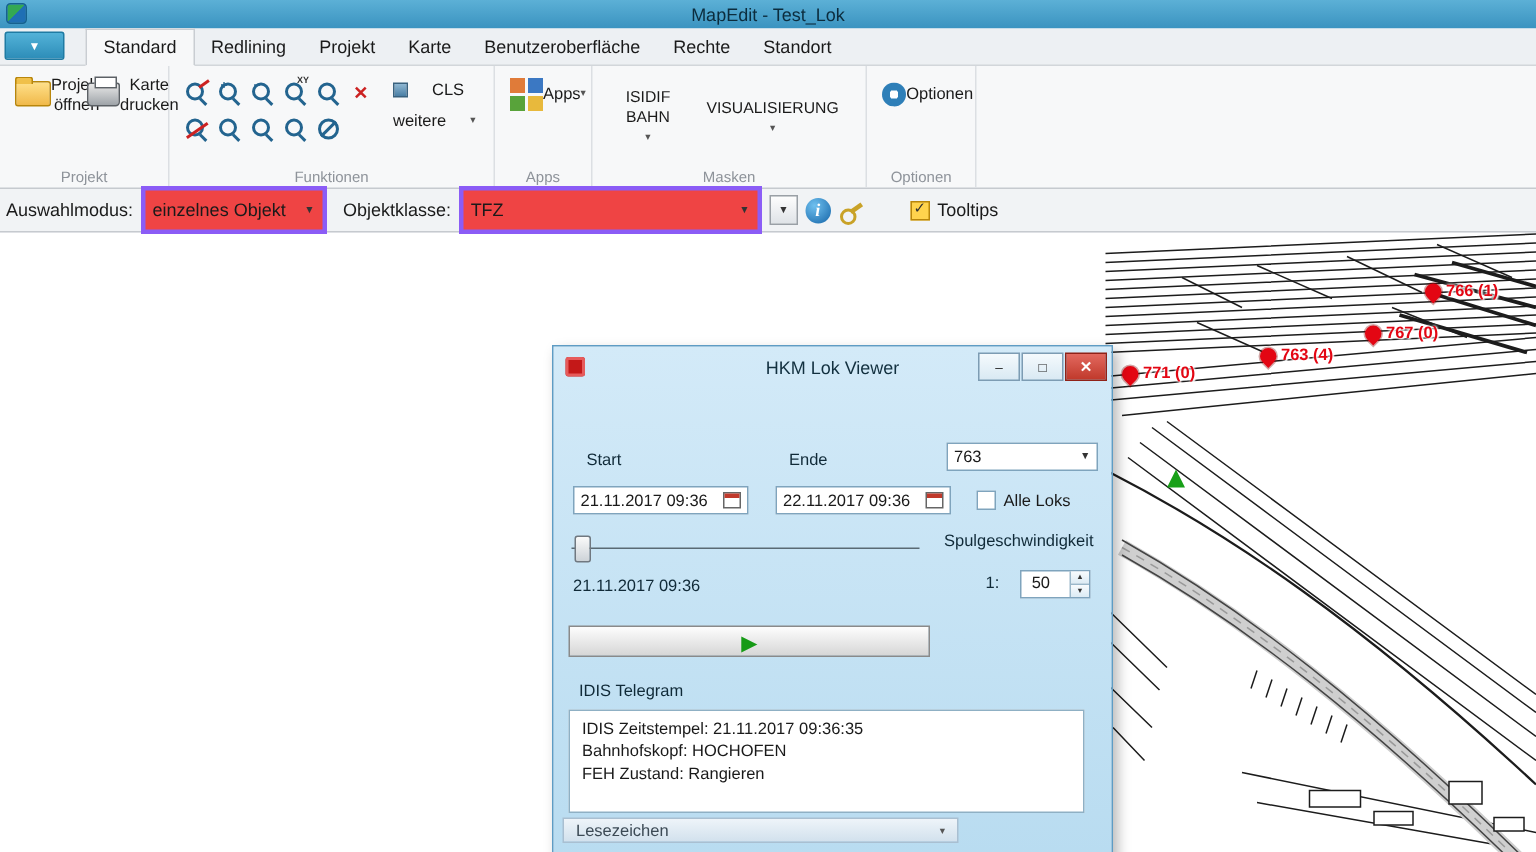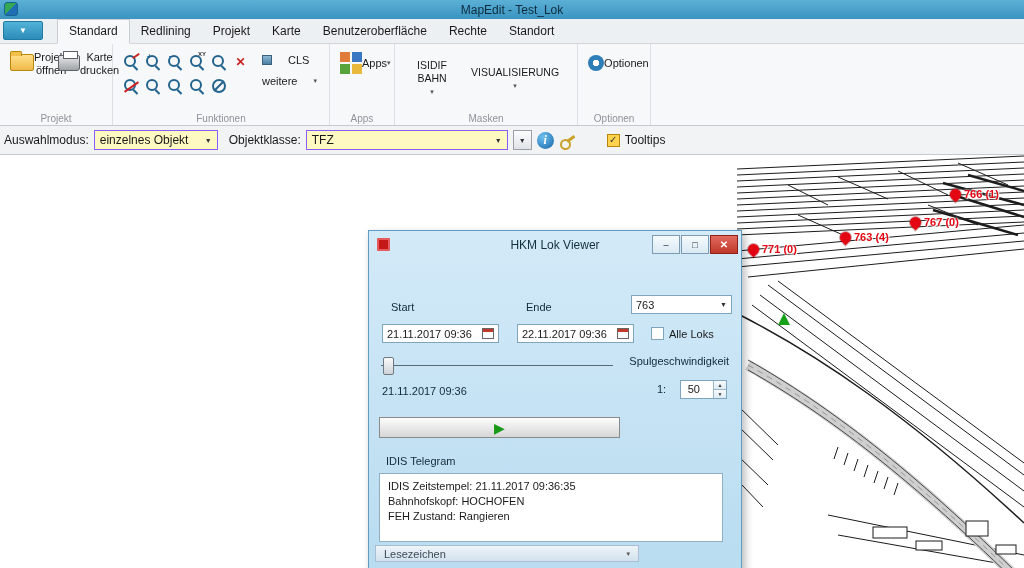--- a/index.html
+++ b/index.html
@@ -70,21 +70,21 @@
   .gridicon i { width:10px; height:10px; display:block; }
   .gearicon { width:16px; height:16px; border-radius:50%; border:2px dotted #2e7fb8;
     background: radial-gradient(circle, #fff 0 3px, #2e7fb8 3px); }
   .maskbtn { display:flex; flex-direction:column; align-items:center; justify-content:center; gap:4px;
     height:62px; padding:4px 9px; font-size:10.5px; text-align:center; line-height:1.2; border:1px solid transparent; }
 
   
   .cmdbar { position:absolute; left:0; top:126px; width:1024px; height:29px; background:#f1f3f5;
     border-bottom:1px solid #c6cacf; display:flex; align-items:center; gap:5px; padding:0 4px; }
   .cmdlabel { font-size:12px; white-space:nowrap; }
-  .combo { background:#fef9c3; border:1px solid #8b5cf6; height:20px; display:flex; align-items:center;
+  .combo { background:#ef4444; border:3px solid #8b5cf6; height:32px; display:flex; align-items:center;
     padding:0 5px; font-size:12px; }
   .combo .arr { margin-left:auto; font-size:7px; color:#333; padding-left:6px; }
   .tbtn { width:19px; height:20px; background:linear-gradient(#fdfdfd,#dfe3e7); border:1px solid #9aa0a6;
     display:flex; align-items:center; justify-content:center; font-size:7px; color:#333; }
   .infoicon { width:17px; height:17px; border-radius:50%; background:radial-gradient(circle at 35% 30%, #6fc0ef, #1565a8);
     color:#fff; font-family:"Liberation Serif", serif; font-style:italic; font-weight:bold; font-size:12px;
     display:flex; align-items:center; justify-content:center; }
   .keyicon { width:17px; height:17px; position:relative; }
   .keyicon::before { content:""; position:absolute; left:1px; top:7px; width:7px; height:7px;
     border:2px solid #c9a227; border-radius:50%; }

